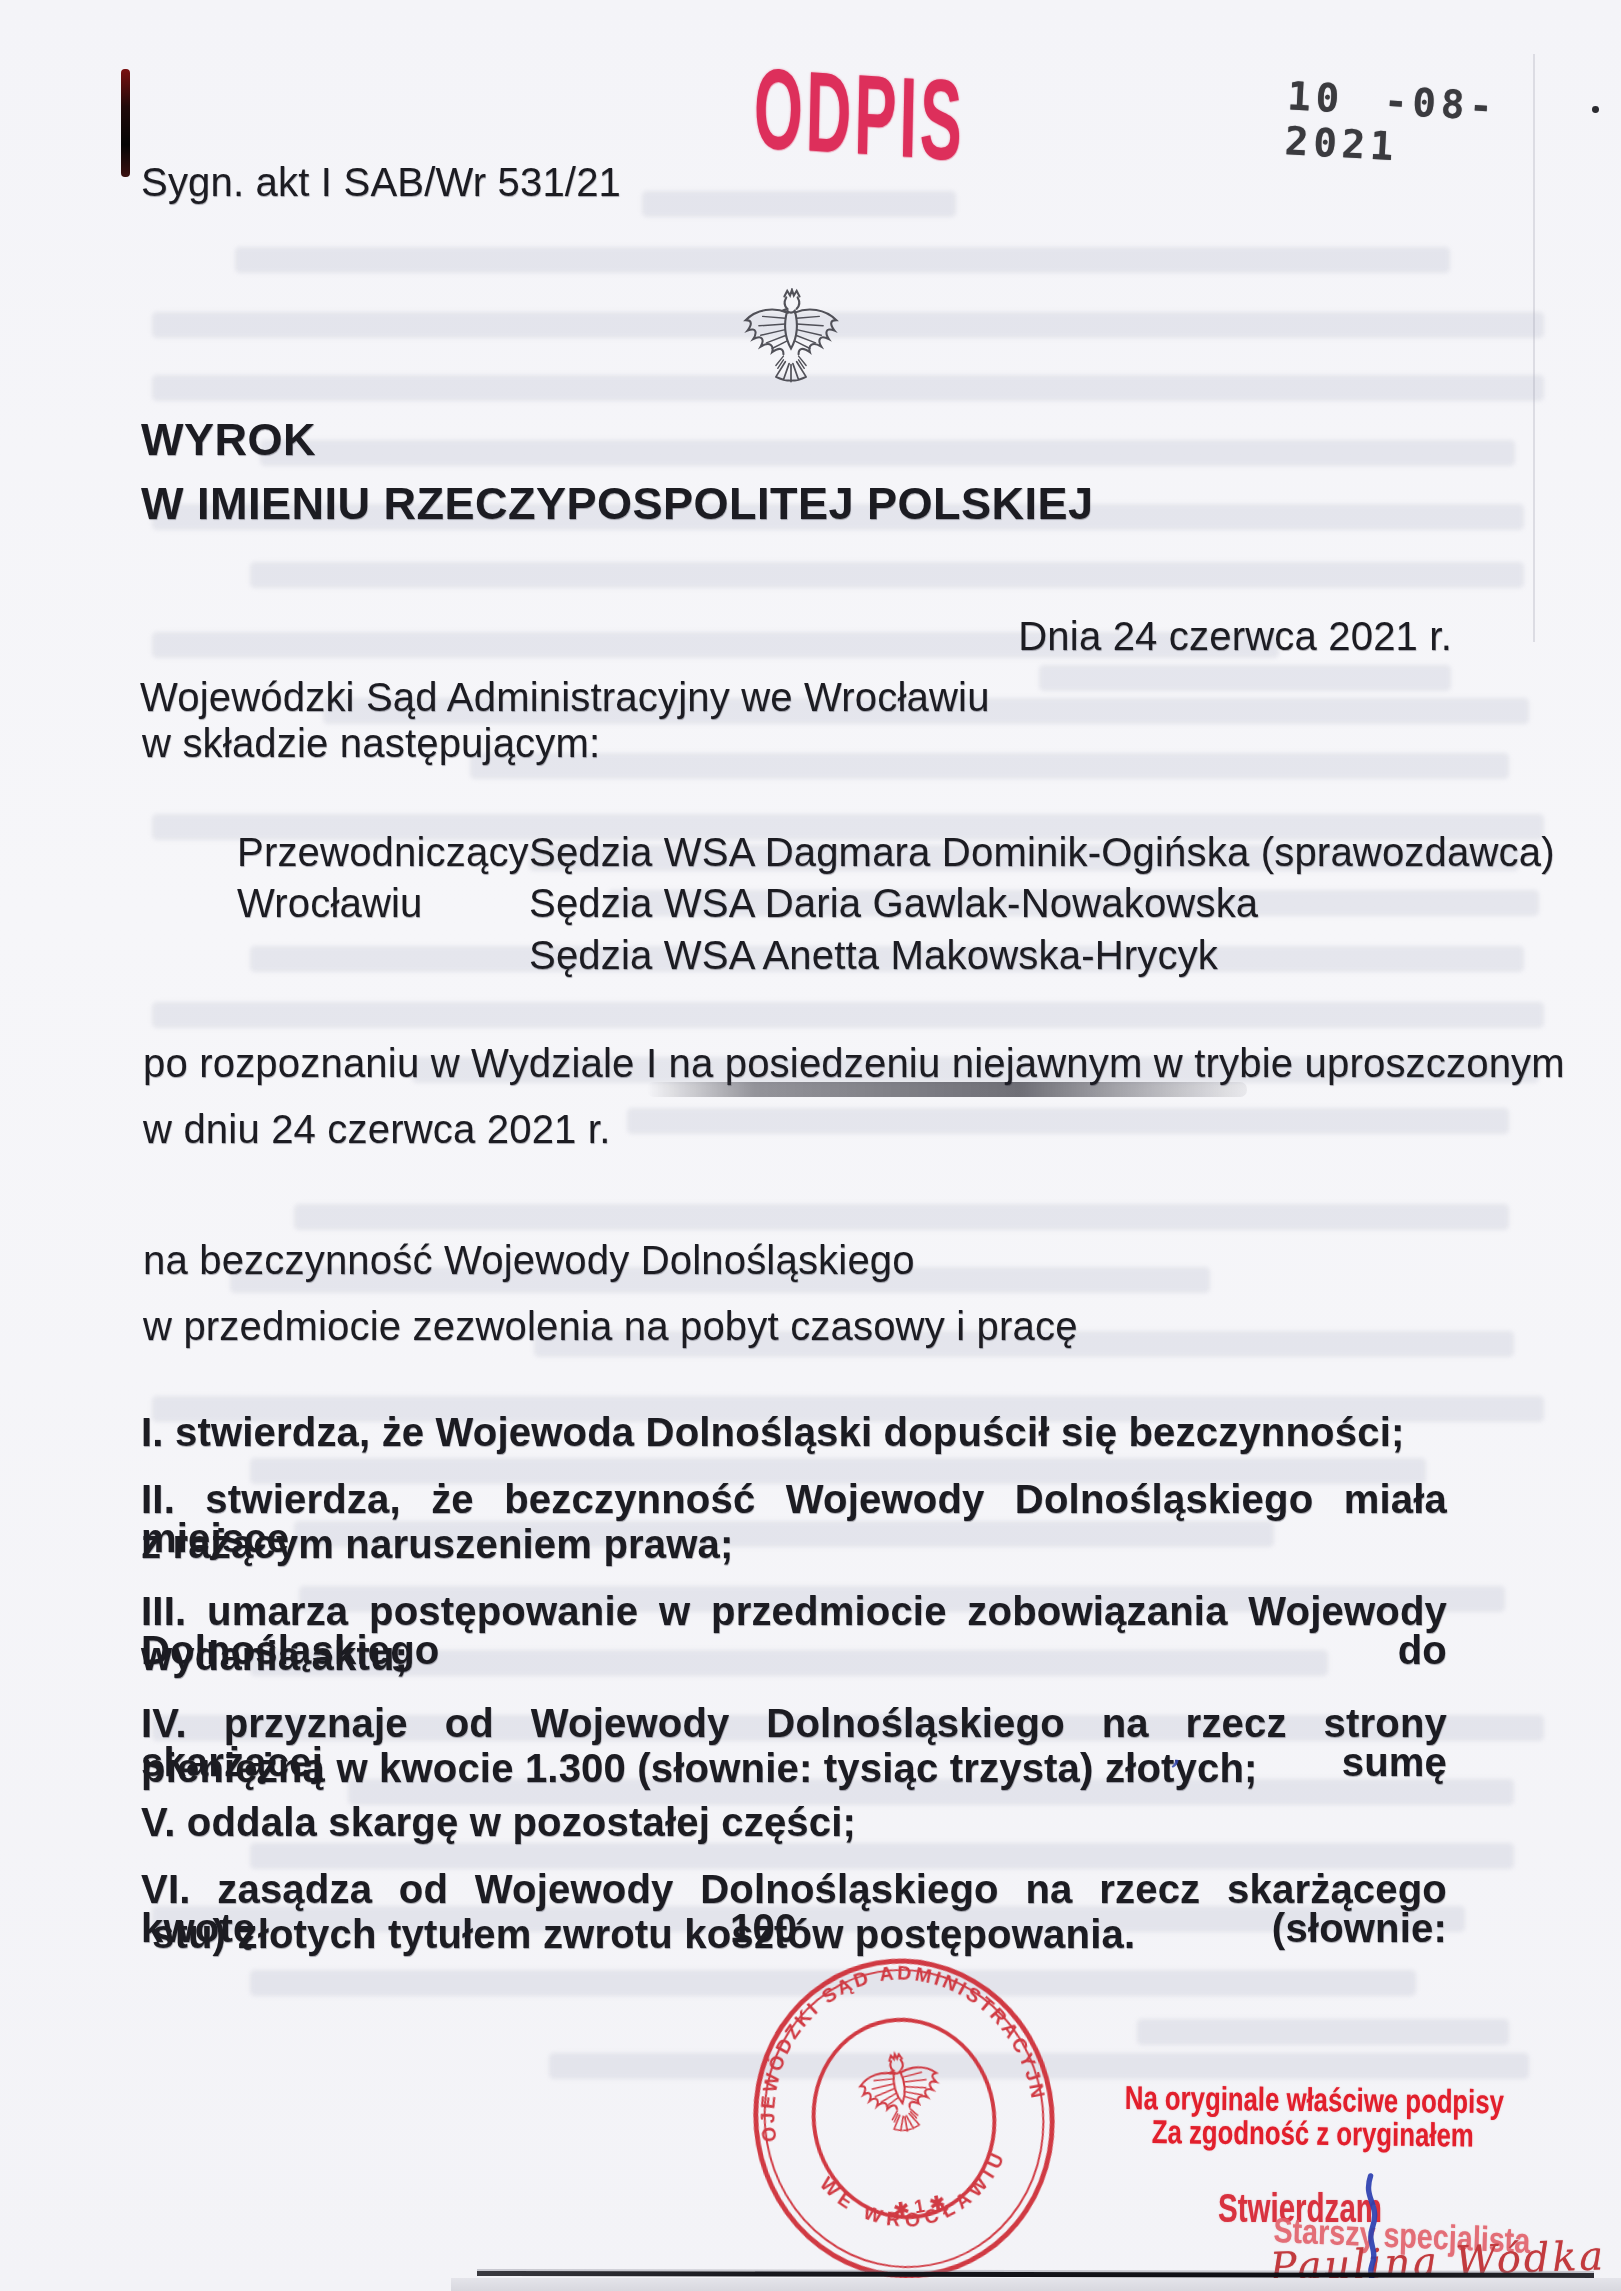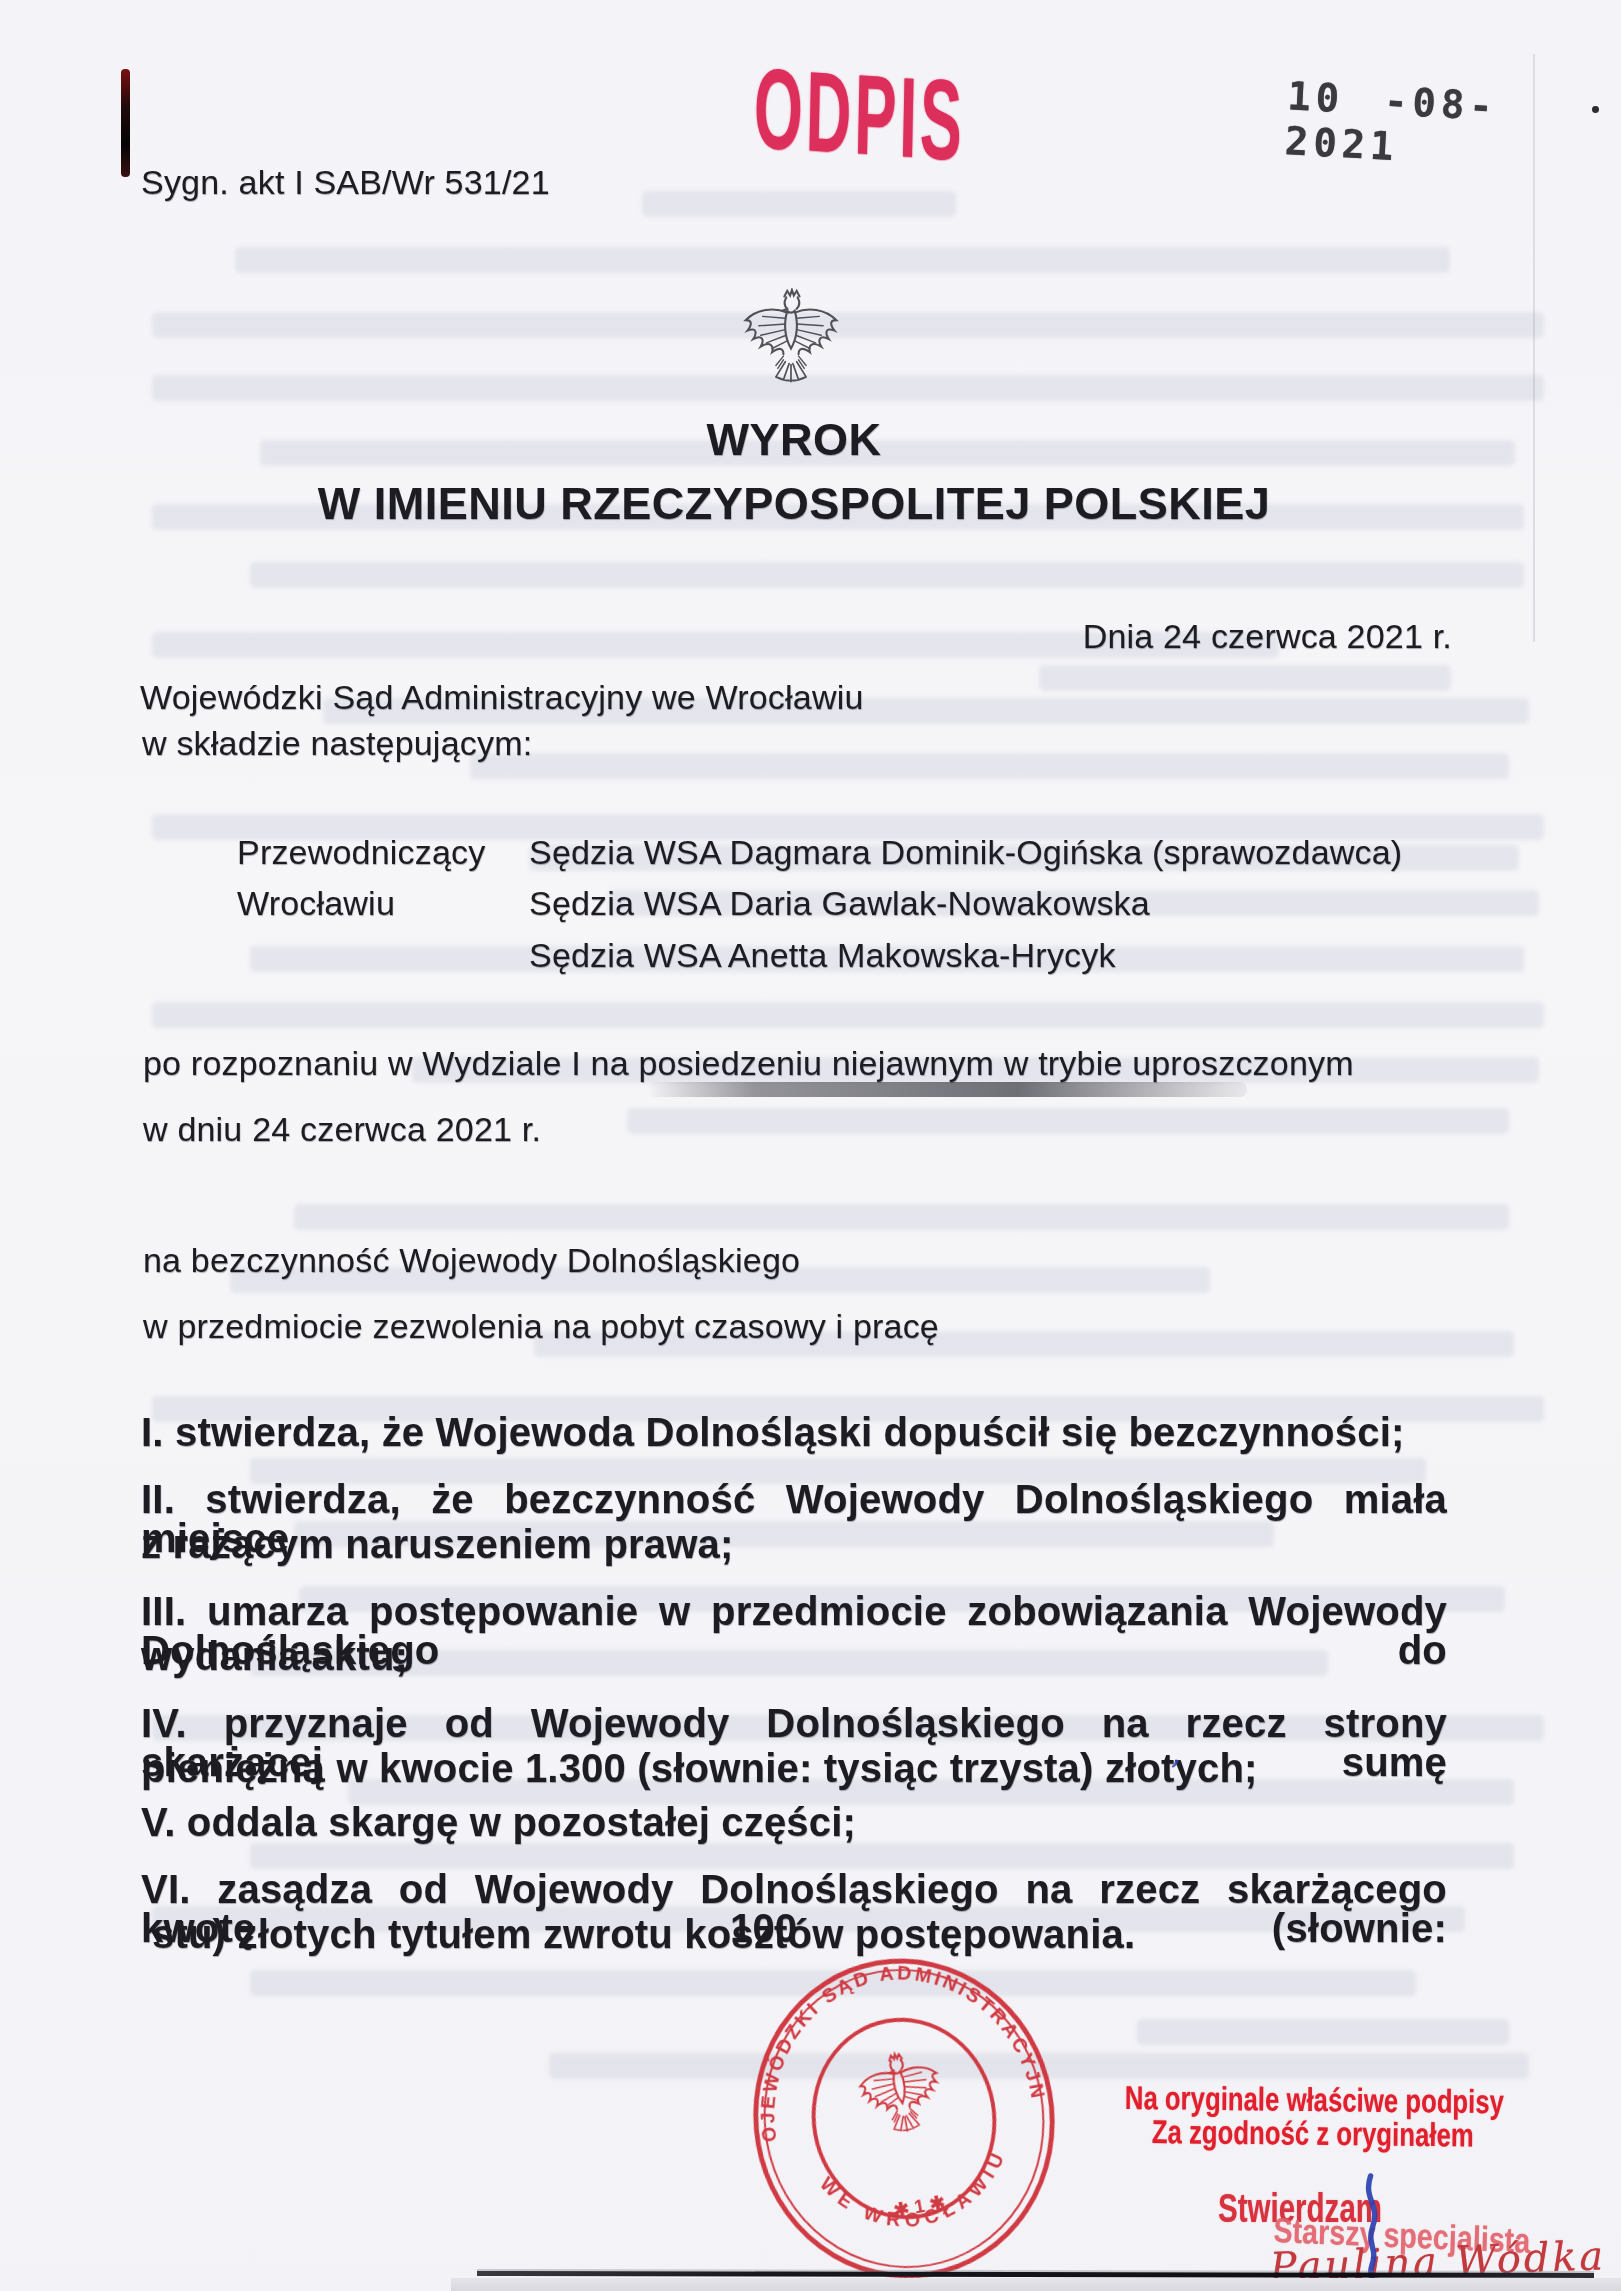--- a/index.html
+++ b/index.html
@@ -1,26 +1,26 @@
 <!DOCTYPE html>
 <html><head>
 <meta charset="utf-8">
 <style>
   html,body{margin:0;padding:0;background:#888;}
   .page{
     position:relative; width:1621px; height:2292px; overflow:hidden;
     background:linear-gradient(180deg,#f4f4f8 0%,#f6f6f9 40%,#f3f3f7 100%);
     font-family:"Liberation Sans", sans-serif; color:#1c1c22;
   }
-  .ln{position:absolute; font-size:34px; line-height:39px; white-space:nowrap;
+  .ln{position:absolute; font-size:40px; line-height:39px; white-space:nowrap;
       color:#1c1c22; letter-spacing:0.2px;
       text-shadow:0.5px 0.5px 0.8px rgba(25,25,40,.35);}
   .b{font-weight:bold; font-size:40px;}
   .jl{width:1306px; white-space:normal; text-align:justify; text-align-last:justify;margin-top:11px;}
-  .ctr{left:141px; width:1306px; text-align:center;}
+  .ctr{left:141px; width:1306px; }
   .rt {left:141px; width:1311px; text-align:right;}
   .hd{font-weight:bold; font-size:45px; letter-spacing:0.5px;}
 
   
   .odpis{position:absolute; left:755px; top:51px; font-size:114px; line-height:114px;
     font-weight:bold; letter-spacing:5.9px; color:#dc2150;
     transform:scaleX(.55) rotate(2deg); transform-origin:left top;
     text-shadow:0 0 2.9px rgba(220,33,80,.55), 1px 1px 0 rgba(220,33,80,.25);
     opacity:.93;}
   

